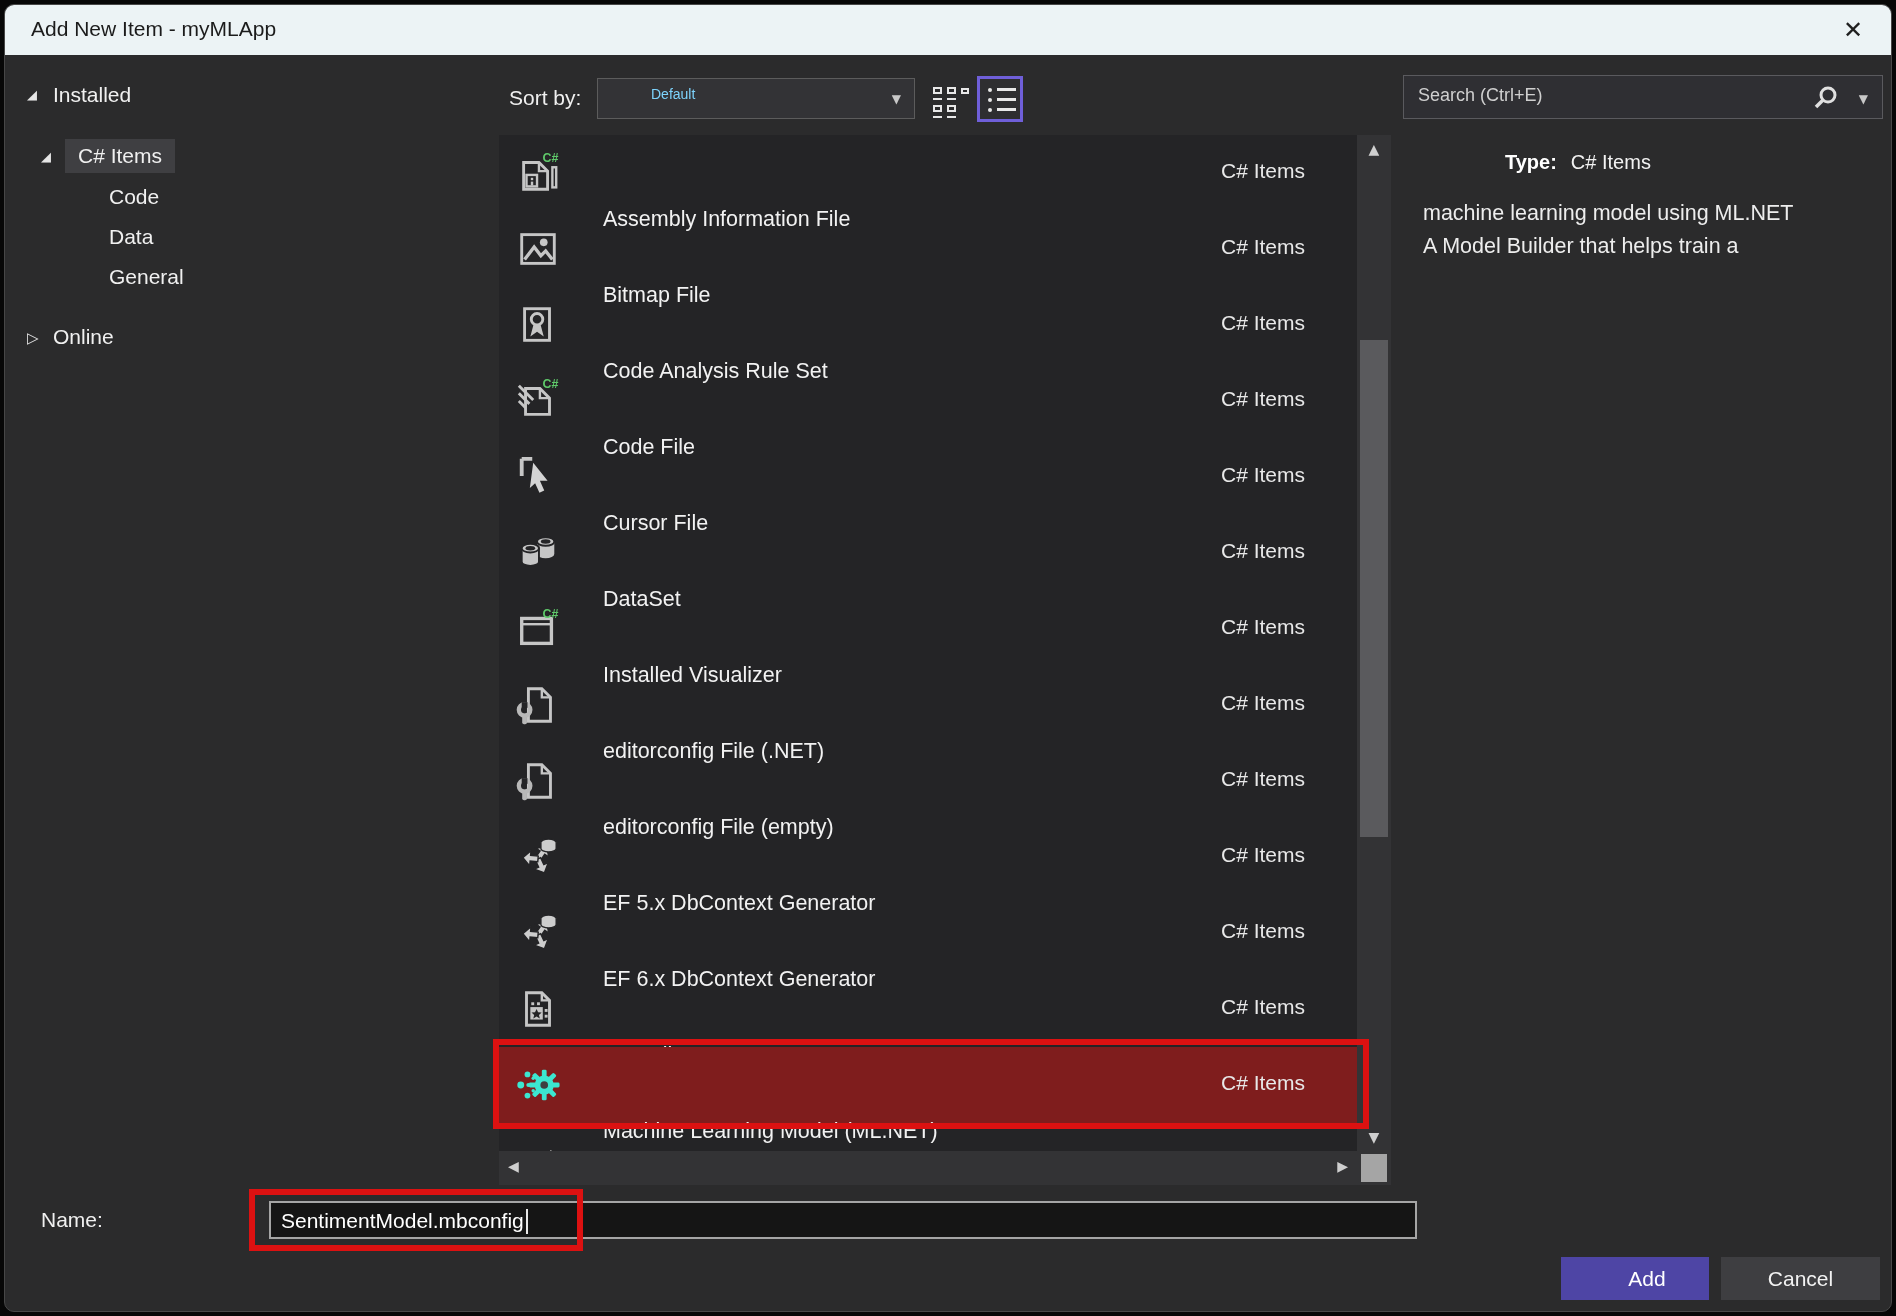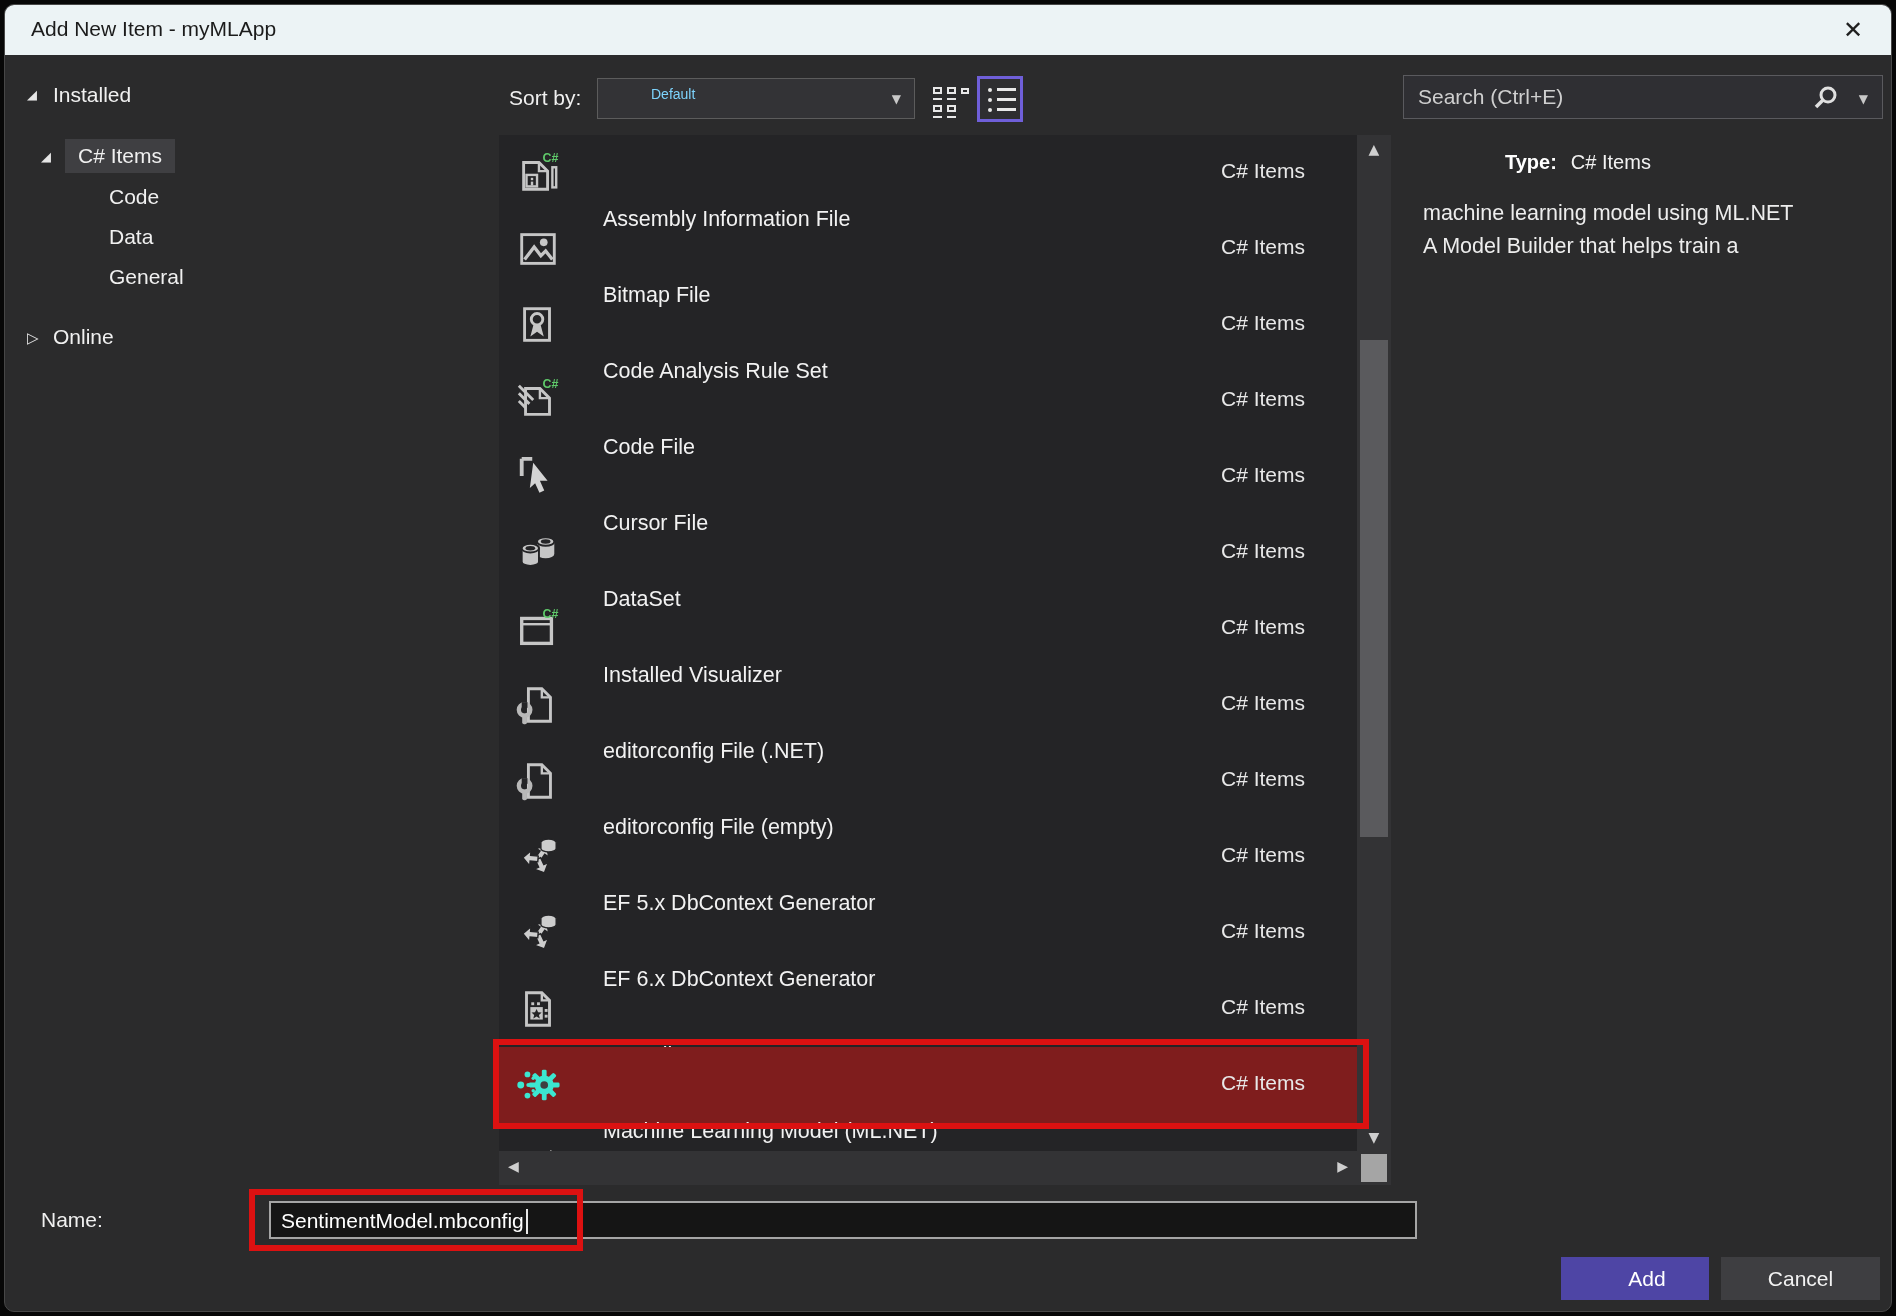--- a/index.html
+++ b/index.html
@@ -44,21 +44,21 @@
   .vscroll { position:absolute; left:1352px; top:130px; width:34px; height:1016px; background:#333335; }
   .vscroll .arrow { position:absolute; left:0; width:34px; text-align:center; color:#cfcfcf; font-size:14px; font-family:"DejaVu Sans",sans-serif; }
   .vthumb { position:absolute; left:3px; top:205px; width:28px; height:497px; background:#5a5a5d; }
   .hscroll { position:absolute; left:494px; top:1146px; width:858px; height:34px; background:#333335; }
   .hscroll .arrow { position:absolute; top:7px; color:#cfcfcf; font-size:14px; font-family:"DejaVu Sans",sans-serif; }
   .scroll-corner { position:absolute; left:1352px; top:1146px; width:34px; height:34px; background:#333335; }
   .scroll-corner .inner { position:absolute; left:4px; top:3px; width:26px; height:28px; background:#a5a5a5; }
 
   
   .search-box { position:absolute; left:1398px; top:70px; width:480px; height:44px; background:#2f2f33; border:1px solid #5a5a5e; }
-  .search-placeholder { position:absolute; left:14px; top:9px; font-size:21px; color:#cfcfcf; }
+  .search-placeholder { position:absolute; left:14px; top:9px; font-size:18px; color:#cfcfcf; }
   .search-icon-wrap { position:absolute; right:42px; top:8px; width:28px; height:28px; }
   .search-caret { position:absolute; right:14px; top:16px; font-size:12px; color:#c8c8c8; font-family:"DejaVu Sans",sans-serif; }
   .type-row { position:absolute; left:1500px; top:146px; font-size:20px; color:#ffffff; }
   .type-label { font-weight:bold; }
   .type-value { margin-left:14px; font-weight:normal; color:#f2f2f2; }
   .description { position:absolute; left:1418px; top:192px; width:420px; font-size:21.5px; color:#ededed; line-height:33px; }
 
   
   .name-label { position:absolute; left:36px; top:1203px; font-size:21px; color:#f0f0f0; }
   .name-input { position:absolute; left:264px; top:1196px; width:1148px; height:38px; background:#151515; border:2px solid #a5a5a5; }

